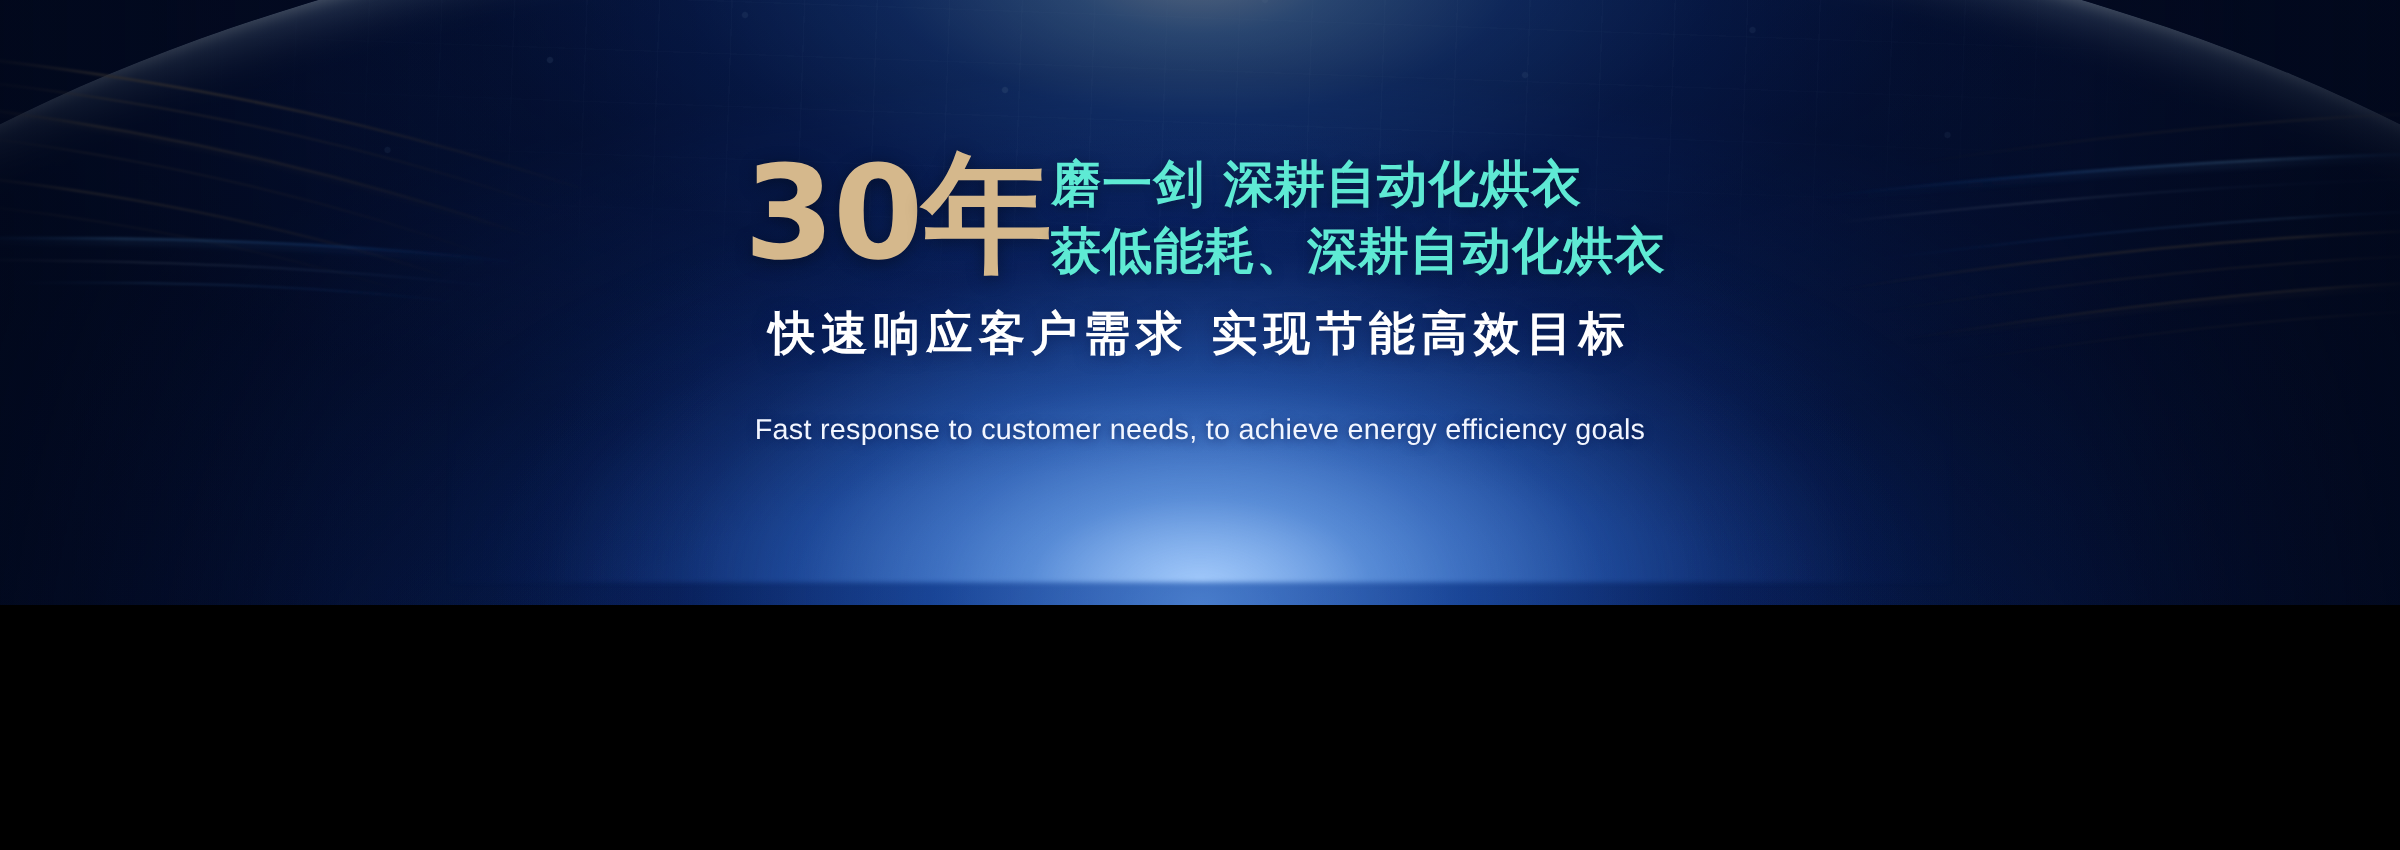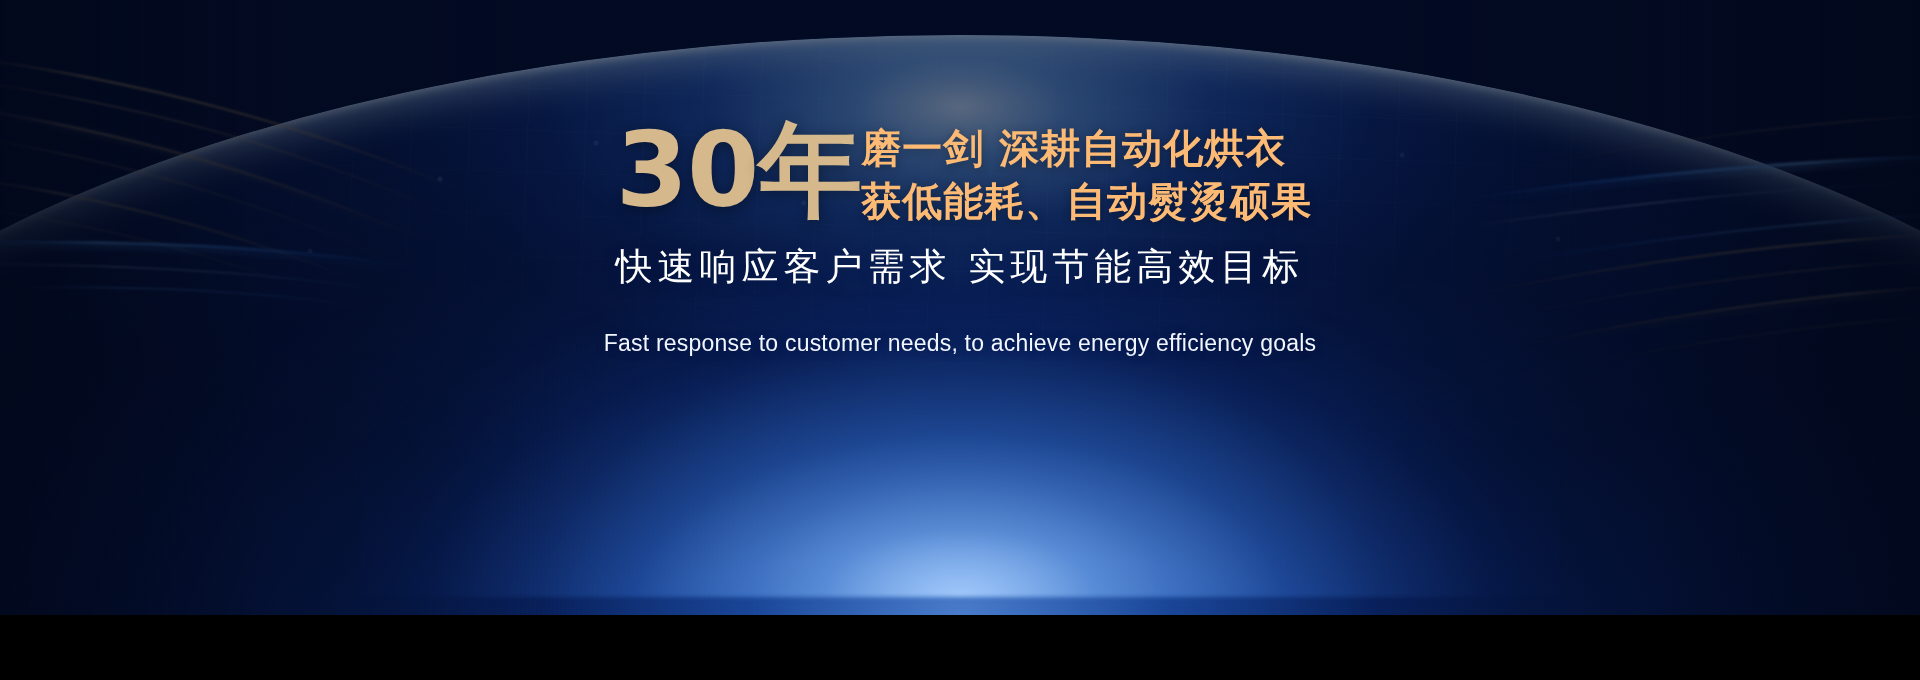--- a/index.html
+++ b/index.html
@@ -3,21 +3,21 @@
 <meta charset="utf-8">
 <style>
   html, body {
     margin: 0;
     padding: 0;
     background: #000;
   }
   #banner {
     position: relative;
     width: 1920px;
-    height: 615px;
+    height: 484px;
     overflow: hidden;
     font-family: "Liberation Sans", "DejaVu Sans", sans-serif;
     background: #071a45;
   }
 
   
   .bg-base {
     position: absolute; inset: 0;
     background:
       radial-gradient(ellipse 1100px 620px at 50% 104%, #1a58c8 0%, #11409c 16%, #0b2a6e 34%, #081d50 55%, #05123a 78%, #040e2e 100%),
@@ -131,32 +131,32 @@
     display: flex;
     flex-direction: column;
     gap: 8px;
     text-align: left;
     padding-top: 14px;
   }
   .gold-line {
     font-family: "DejaVu Sans", "Liberation Sans", sans-serif;
     font-size: 40px;
     font-weight: 700;
-    color: #fdba74;
+    color: #5eead4;
     letter-spacing: 1px;
     line-height: 1.12;
     white-space: nowrap;
     text-shadow: 0 2px 10px rgba(0,0,0,0.35);
   }
 
   .white-line {
     margin-top: 18px;
     font-family: "DejaVu Sans", "Liberation Sans", sans-serif;
     font-size: 37px;
-    font-weight: 400;
+    font-weight: 700;
     color: #ffffff;
     letter-spacing: 5px;
     white-space: nowrap;
     text-shadow: 0 2px 12px rgba(0,20,70,0.55);
   }
 
   .en-line {
     margin-top: 38px;
     font-family: "Liberation Sans", "DejaVu Sans", sans-serif;
     font-size: 23px;
@@ -270,21 +270,21 @@
   <div class="bg-sidedark"></div>
   <div class="bg-vignette"></div>
 
   <div class="content">
 
     <div class="row-main">
       <div class="big-years"><span>30</span><span>年</span></div>
 
       <div class="gold-lines">
         <div class="gold-line">磨一剑  深耕自动化烘衣</div>
-        <div class="gold-line">获低能耗、自动熨烫硕果</div>
+        <div class="gold-line">获低能耗、深耕自动化烘衣</div>
       </div>
     </div>
 
     <div class="white-line">快速响应客户需求  实现节能高效目标</div>
     <div class="en-line">Fast response to customer needs, to achieve energy efficiency goals</div>
   </div>
 
 </div>
 
 </body></html>

